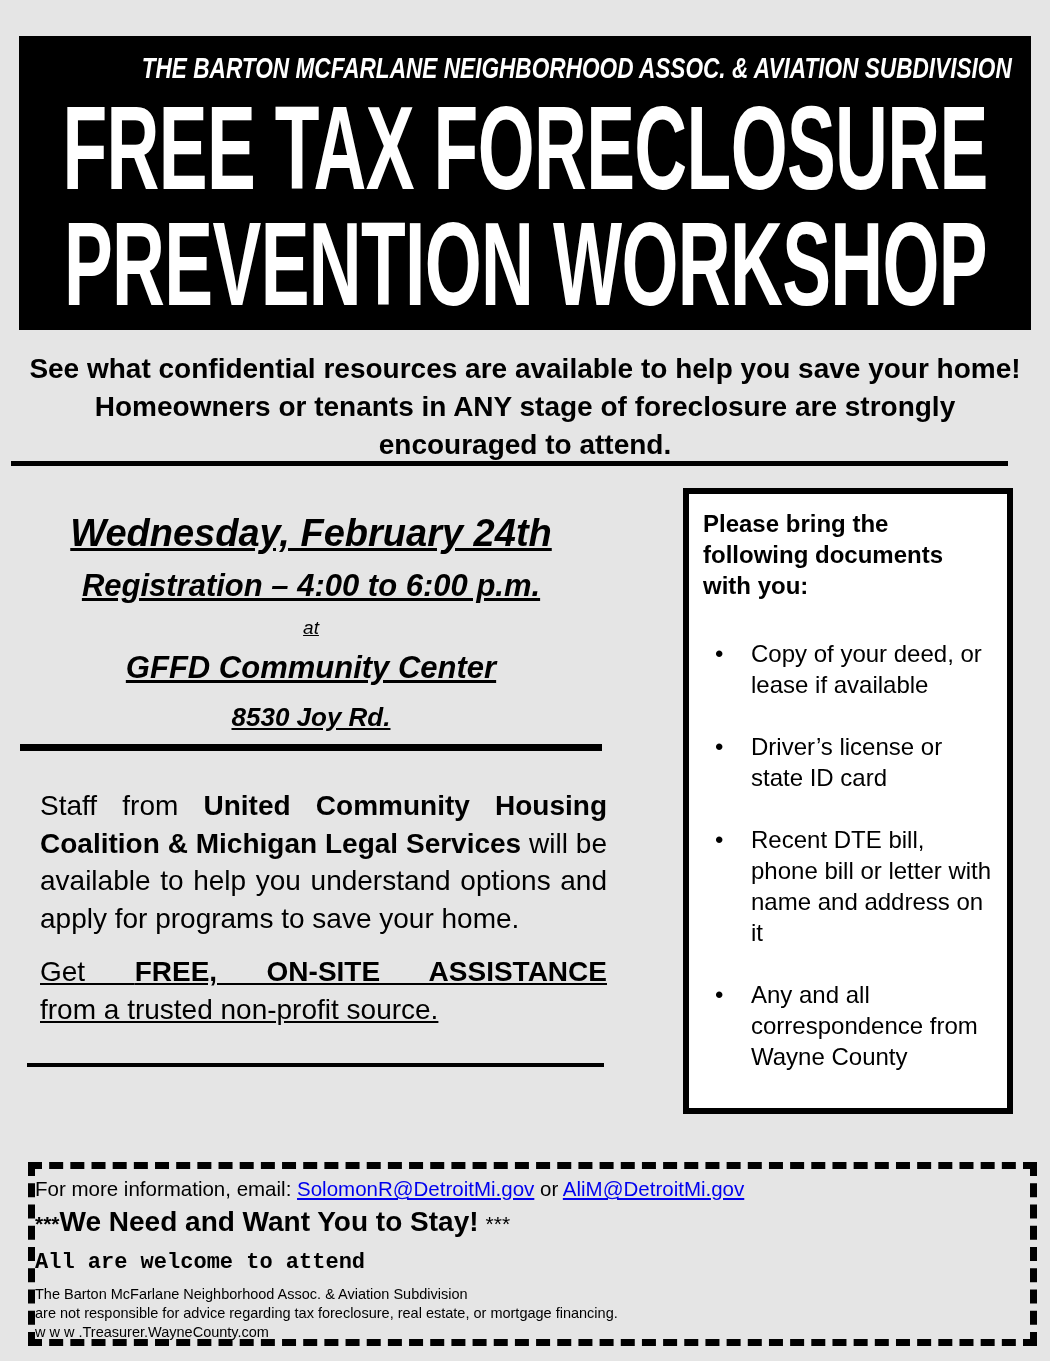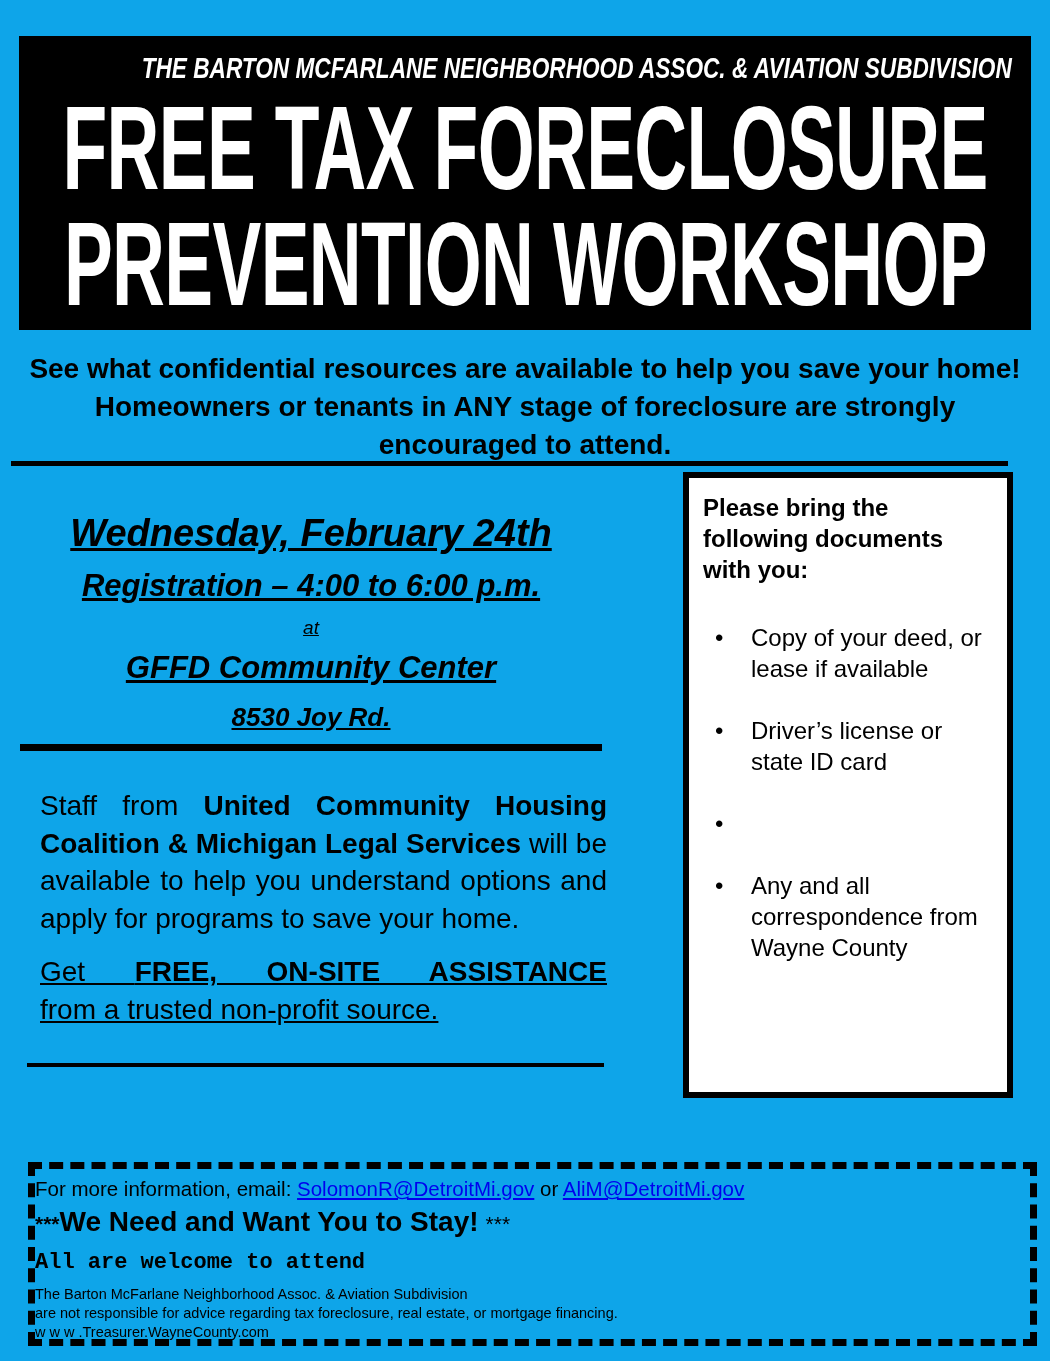--- a/index.html
+++ b/index.html
@@ -1,21 +1,21 @@
 <!DOCTYPE html>
 <html><head>
 <meta charset="utf-8">
 <style>
   * { margin: 0; padding: 0; box-sizing: border-box; }
   html, body { background: #ffffff; }
   .page {
     position: relative;
     width: 1050px;
     height: 1361px;
-    background: #0ea5e9;
+    background: #e5e5e5;
     color: #000000;
     font-family: "Liberation Sans", sans-serif;
     overflow: hidden;
   }
 
   
   .hero {
     position: absolute;
     left: 19px; top: 36px;
     width: 1012px; height: 294px;
@@ -90,21 +90,21 @@
     width: 567px;
     font-size: 28px;
     line-height: 37.5px;
     text-decoration: underline;
   }
   .assist-line1 { text-align: justify; text-align-last: justify; }
 
   
   .docs-box {
     position: absolute;
-    left: 683px; top: 472px;
+    left: 683px; top: 488px;
     width: 330px; height: 626px;
     border: 6px solid #000000;
     padding: 14px 10px 0 14px;
     background: #ffffff;
   }
   .docs-heading { font-size: 24px; font-weight: bold; line-height: 31px; }
   .docs-list { list-style: none; margin-top: 37px; }
   .docs-list li { display: flex; margin-bottom: 31px; font-size: 24px; line-height: 31px; }
   .bullet { flex: none; width: 48px; padding-left: 12px; }
 
@@ -176,20 +176,21 @@
       <li>
         <span class="bullet">•</span>
         <span>Copy of your deed, or lease if available</span>
       </li>
       <li>
         <span class="bullet">•</span>
         <span>Driver’s license or state ID card</span>
       </li>
       <li>
         <span class="bullet">•</span>
+        <span>Recent DTE bill, phone bill or letter with name and address on it</span>
       </li>
       <li>
         <span class="bullet">•</span>
         <span>Any and all correspondence from Wayne County</span>
       </li>
     </ul>
   </aside>
 
   <footer class="coupon">
     <div class="contact-line"><span>For more information, email: </span><a href="#">SolomonR@DetroitMi.gov</a><span> or </span><a href="#">AliM@DetroitMi.gov</a></div>

